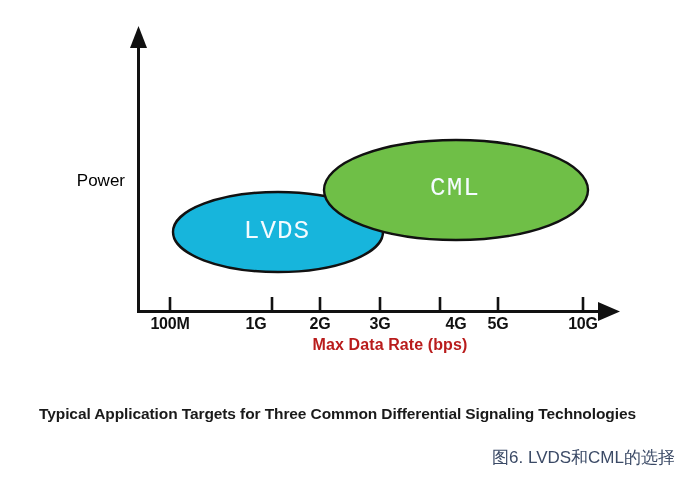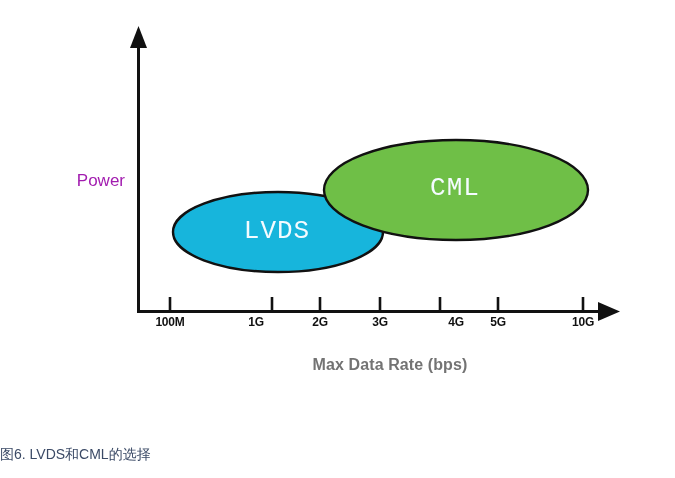--- a/index.html
+++ b/index.html
@@ -41,41 +41,41 @@
     font-family: "Liberation Sans", sans-serif;
     white-space: pre;
   }
   #y-axis-title {
     left: 20px;
     top: 126px;
     width: 105px;
     text-align: right;
     font-size: 17px;
     line-height: 22px;
-    color: #a21caf;
+    color: #000000;
   }
   #y-axis-title .yline {
     display: block;
   }
   #x-axis-title {
     left: 240px;
-    top: 356px;
+    top: 336px;
     width: 300px;
     text-align: center;
     font-size: 16px;
     font-weight: bold;
-    color: #737373;
+    color: #b91c1c;
     letter-spacing: 0.1px;
   }
 
   
   .tick-label {
     position: absolute;
     top: 315px;
-    font-size: 12px;
+    font-size: 16px;
     font-weight: bold;
     color: #111111;
     text-align: center;
     transform: translateX(-50%);
     font-family: "Liberation Sans", sans-serif;
     letter-spacing: -0.2px;
   }
 
   
   .region-label {
@@ -100,22 +100,22 @@
     font-weight: bold;
     color: #1a1a1a;
     font-family: "Liberation Sans", sans-serif;
     letter-spacing: -0.1px;
   }
   #caption-sub {
     position: absolute;
     left: 0;
     top: 446px;
     width: 675px;
-    text-align: left;
-    font-size: 14px;
+    text-align: right;
+    font-size: 17px;
     color: #3b4a66;
     font-family: "Liberation Sans", sans-serif;
   }
 </style>
 </head>
 <body>
 
 <div id="page">
 
   <div id="figure">
@@ -158,15 +158,16 @@
     <div class="tick-label" style="left:380px">3G</div>
     <div class="tick-label" style="left:456px">4G</div>
     <div class="tick-label" style="left:498px">5G</div>
     <div class="tick-label" style="left:583px">10G</div>
 
     <div class="region-label" style="left:277px; top:231px;">LVDS</div>
     <div class="region-label" style="left:455px; top:188px;">CML</div>
 
   </div>
 
+  <div id="caption-main">Typical Application Targets for Three Common Differential Signaling Technologies</div>
   <div id="caption-sub">图6. LVDS和CML的选择</div>
 
 </div>
 
 </body></html>

